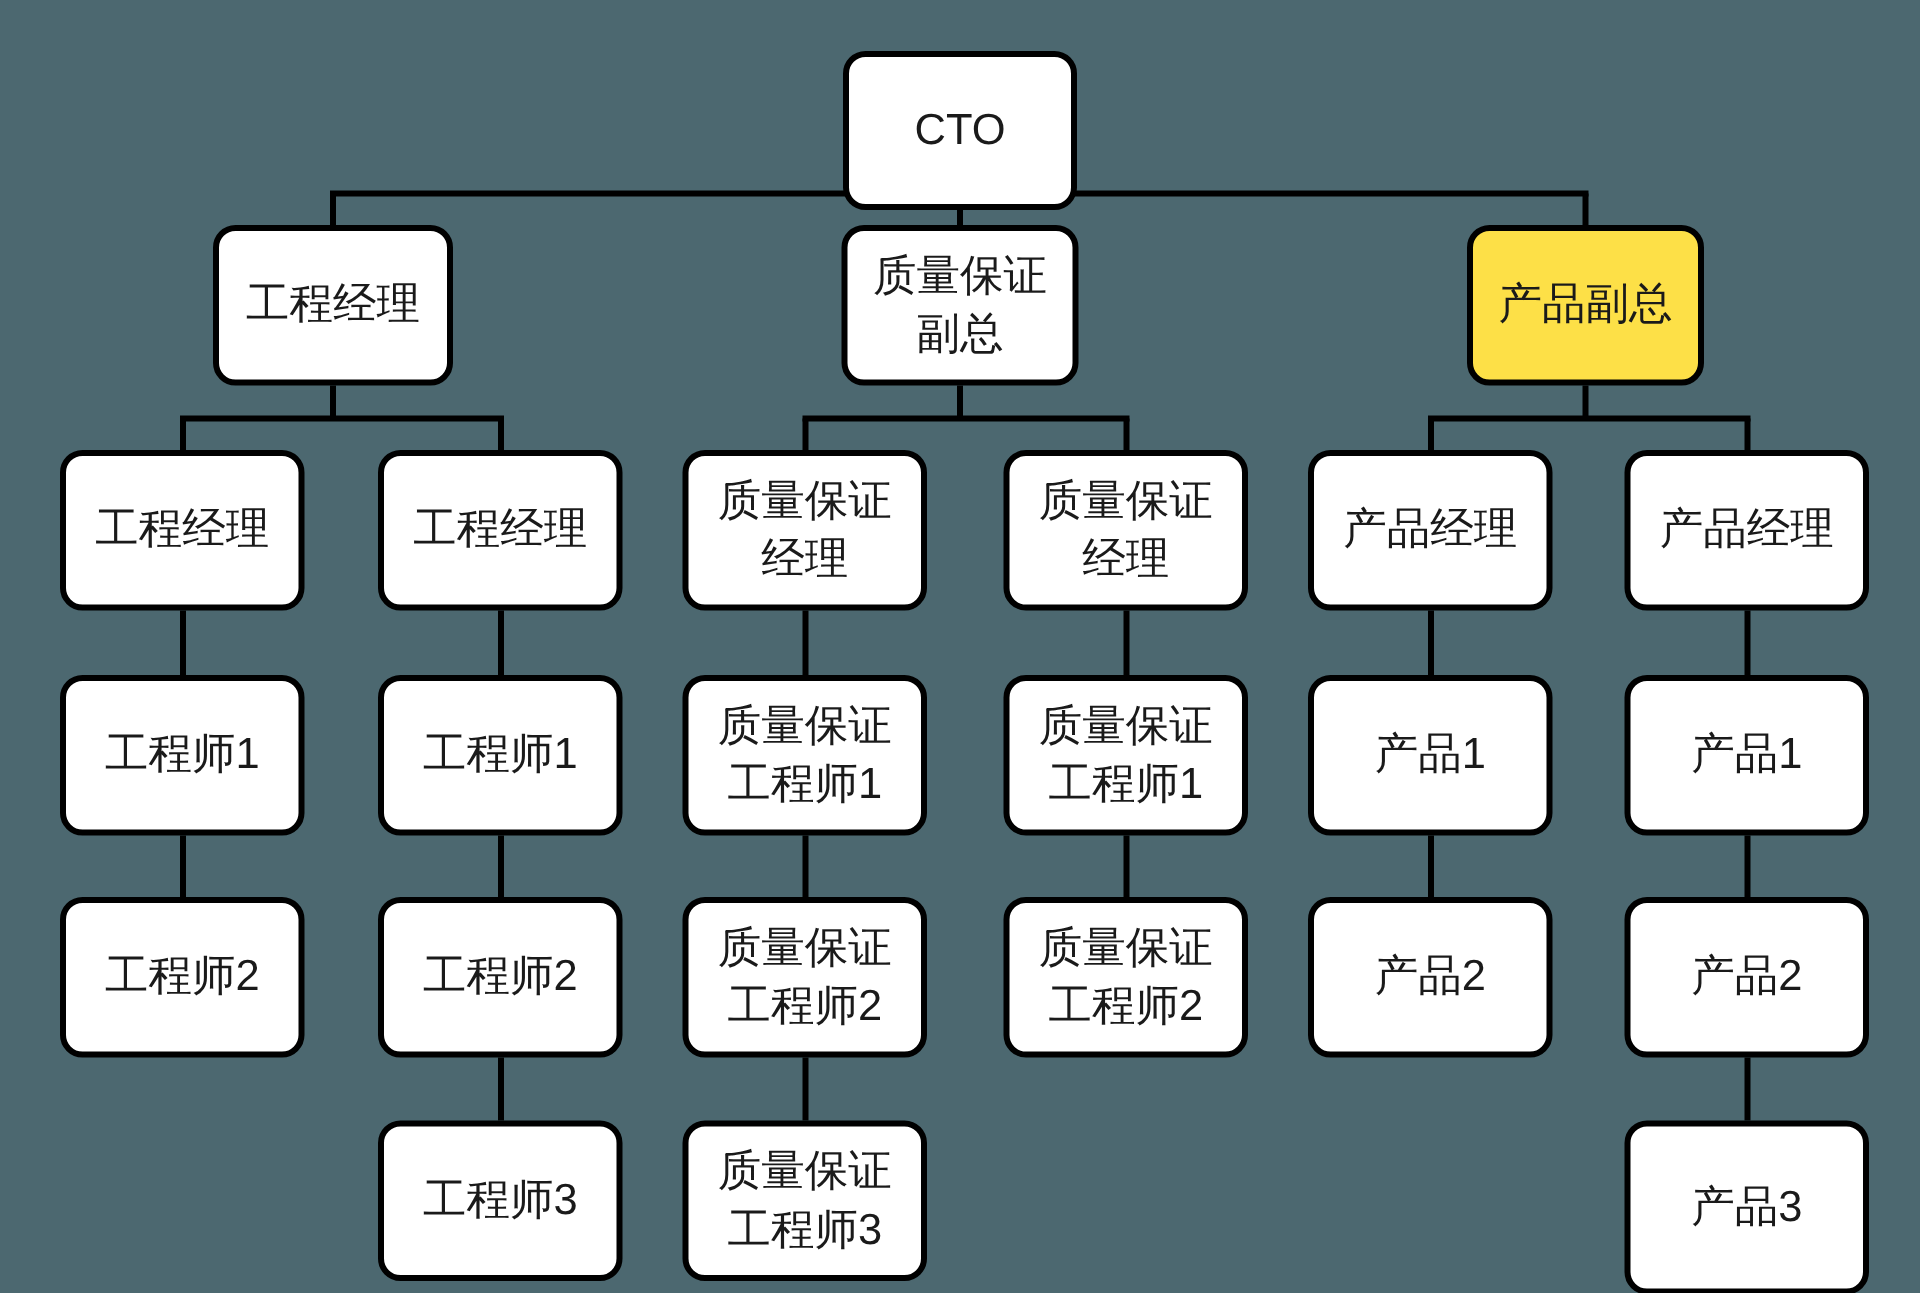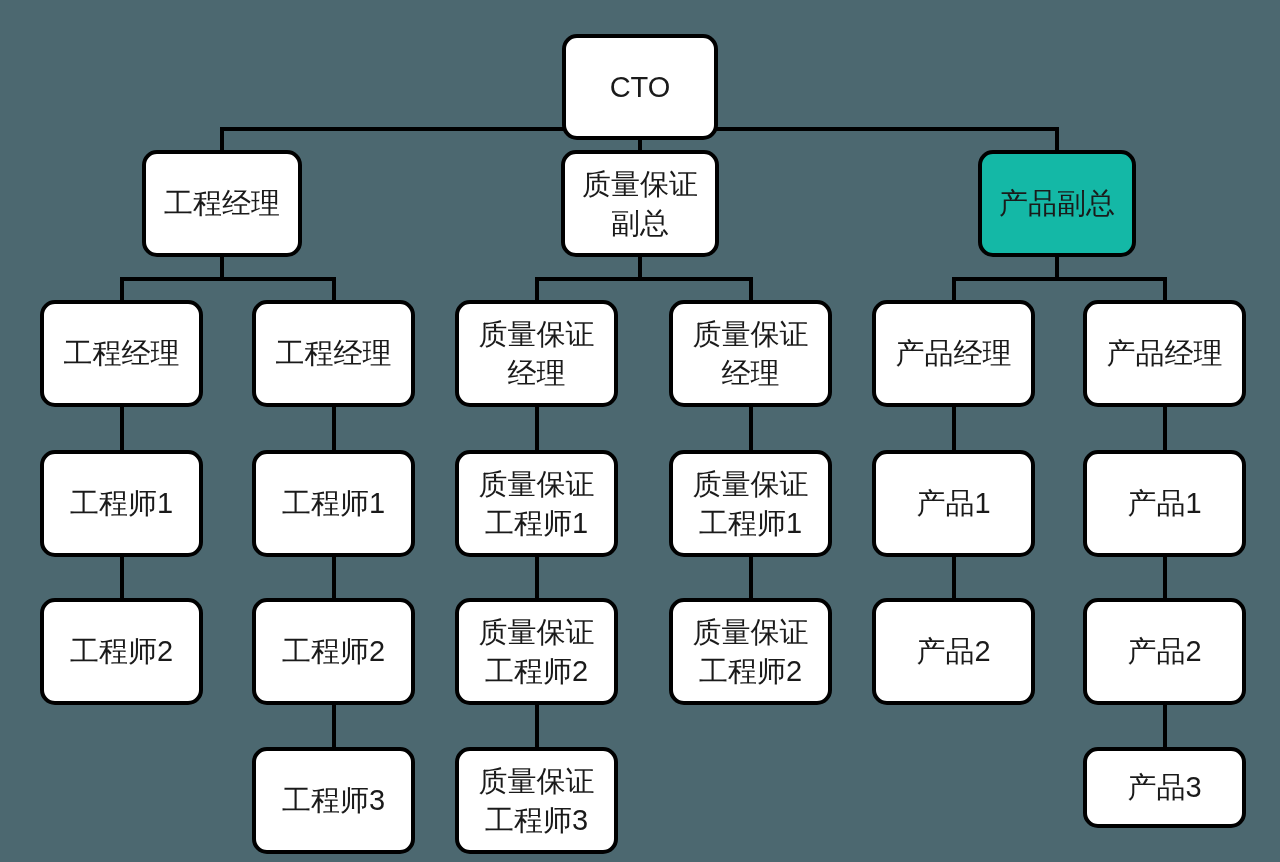--- a/index.html
+++ b/index.html
@@ -74,21 +74,21 @@
     <div class="connector" style="background: rgb(0, 0, 0); left: 1163px; top: 705px; width: 4px; height: 42px;"></div>
     <div class="node" style="left: 562px; top: 2px; width: 156px; height: 106px; background: rgb(255, 255, 255); border-color: rgb(0, 0, 0); border-width: 4px; border-radius: 15px; font-size: 29px; color: rgb(26, 26, 26); margin-top: 32px;">
       <span>CTO</span>
     </div>
     <div class="node" style="left: 142px; top: 150px; width: 160px; height: 107px; background: rgb(255, 255, 255); border-color: rgb(0, 0, 0); border-width: 4px; border-radius: 15px; font-size: 29px; color: rgb(26, 26, 26);">
       <span>工程经理</span>
     </div>
     <div class="node" style="left: 561px; top: 150px; width: 158px; height: 107px; background: rgb(255, 255, 255); border-color: rgb(0, 0, 0); border-width: 4px; border-radius: 15px; font-size: 29px; color: rgb(26, 26, 26);">
       <span>质量保证<br>副总</span>
     </div>
-    <div class="node" style="left: 978px; top: 150px; width: 158px; height: 107px; background: #14b8a6; border-color: rgb(0, 0, 0); border-width: 4px; border-radius: 15px; font-size: 29px; color: rgb(26, 26, 26);">
+    <div class="node" style="left: 978px; top: 150px; width: 158px; height: 107px; background: #fde047; border-color: rgb(0, 0, 0); border-width: 4px; border-radius: 15px; font-size: 29px; color: rgb(26, 26, 26);">
       <span>产品副总</span>
     </div>
     <div class="node" style="left: 40px; top: 300px; width: 163px; height: 107px; background: rgb(255, 255, 255); border-color: rgb(0, 0, 0); border-width: 4px; border-radius: 15px; font-size: 29px; color: rgb(26, 26, 26);">
       <span>工程经理</span>
     </div>
     <div class="node" style="left: 252px; top: 300px; width: 163px; height: 107px; background: rgb(255, 255, 255); border-color: rgb(0, 0, 0); border-width: 4px; border-radius: 15px; font-size: 29px; color: rgb(26, 26, 26);">
       <span>工程经理</span>
     </div>
     <div class="node" style="left: 455px; top: 300px; width: 163px; height: 107px; background: rgb(255, 255, 255); border-color: rgb(0, 0, 0); border-width: 4px; border-radius: 15px; font-size: 29px; color: rgb(26, 26, 26);">
       <span>质量保证<br>经理</span>
@@ -137,16 +137,16 @@
     </div>
     <div class="node" style="left: 872px; top: 598px; width: 163px; height: 107px; background: rgb(255, 255, 255); border-color: rgb(0, 0, 0); border-width: 4px; border-radius: 15px; font-size: 29px; color: rgb(26, 26, 26);">
       <span>产品2</span>
     </div>
     <div class="node" style="left: 1083px; top: 450px; width: 163px; height: 107px; background: rgb(255, 255, 255); border-color: rgb(0, 0, 0); border-width: 4px; border-radius: 15px; font-size: 29px; color: rgb(26, 26, 26);">
       <span>产品1</span>
     </div>
     <div class="node" style="left: 1083px; top: 598px; width: 163px; height: 107px; background: rgb(255, 255, 255); border-color: rgb(0, 0, 0); border-width: 4px; border-radius: 15px; font-size: 29px; color: rgb(26, 26, 26);">
       <span>产品2</span>
     </div>
-    <div class="node" style="left: 1083px; top: 747px; width: 163px; height: 81px; background: rgb(255, 255, 255); border-color: rgb(0, 0, 0); border-width: 4px; border-radius: 15px; font-size: 29px; color: rgb(26, 26, 26);">
+    <div class="node" style="left: 1083px; top: 747px; width: 163px; height: 116px; background: rgb(255, 255, 255); border-color: rgb(0, 0, 0); border-width: 4px; border-radius: 15px; font-size: 29px; color: rgb(26, 26, 26);">
       <span>产品3</span>
     </div>
   </div>
 
 </body></html>

